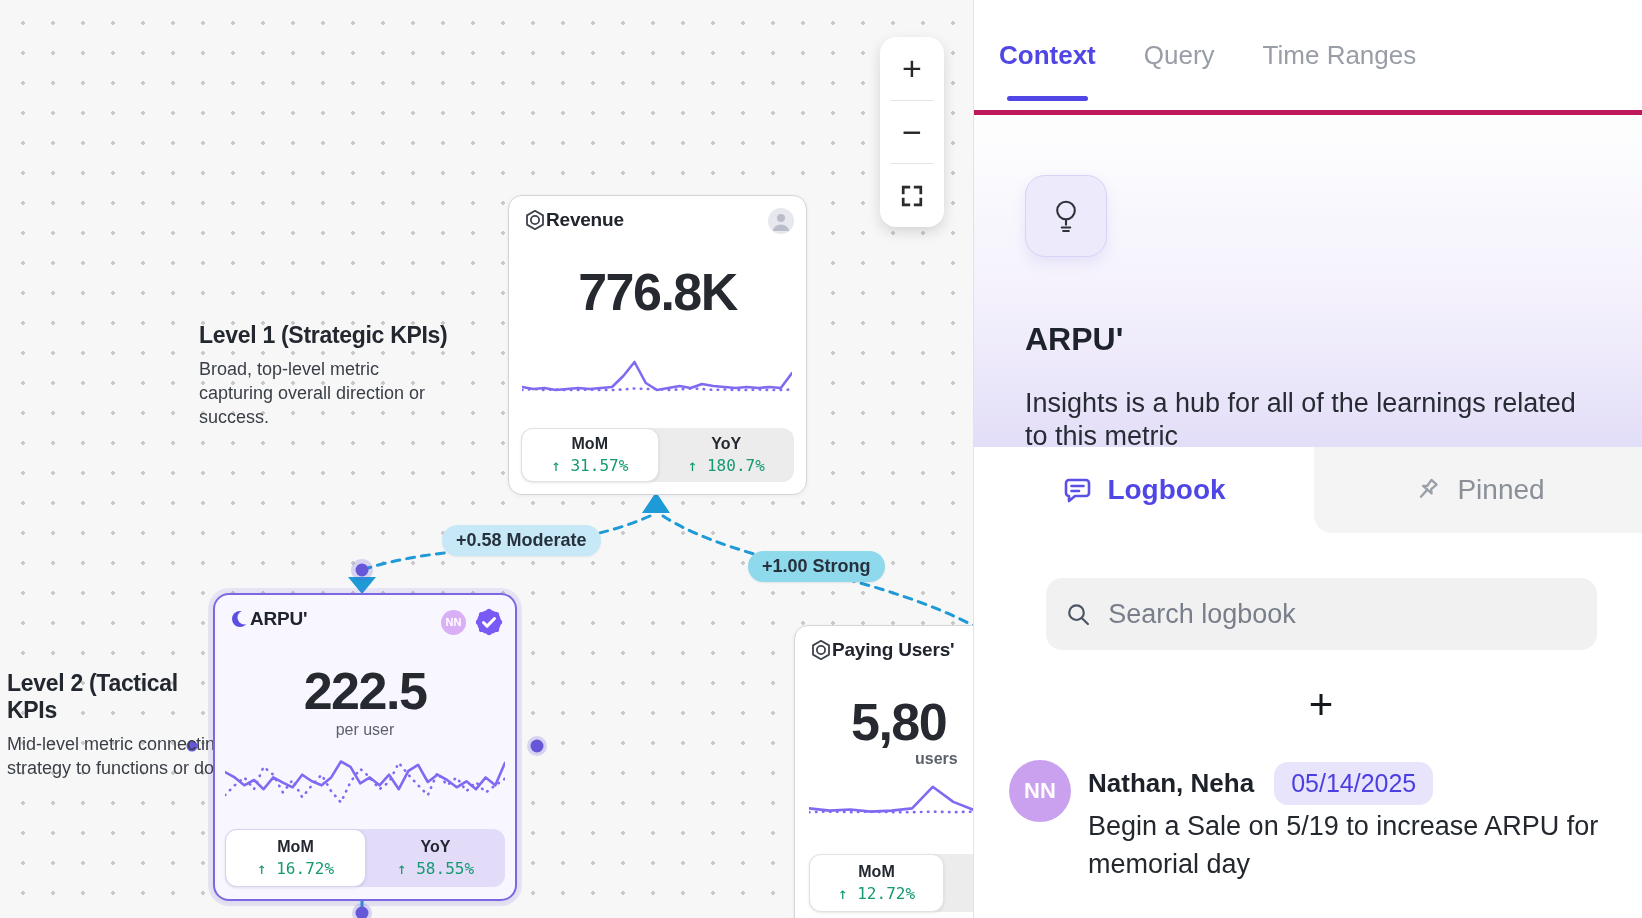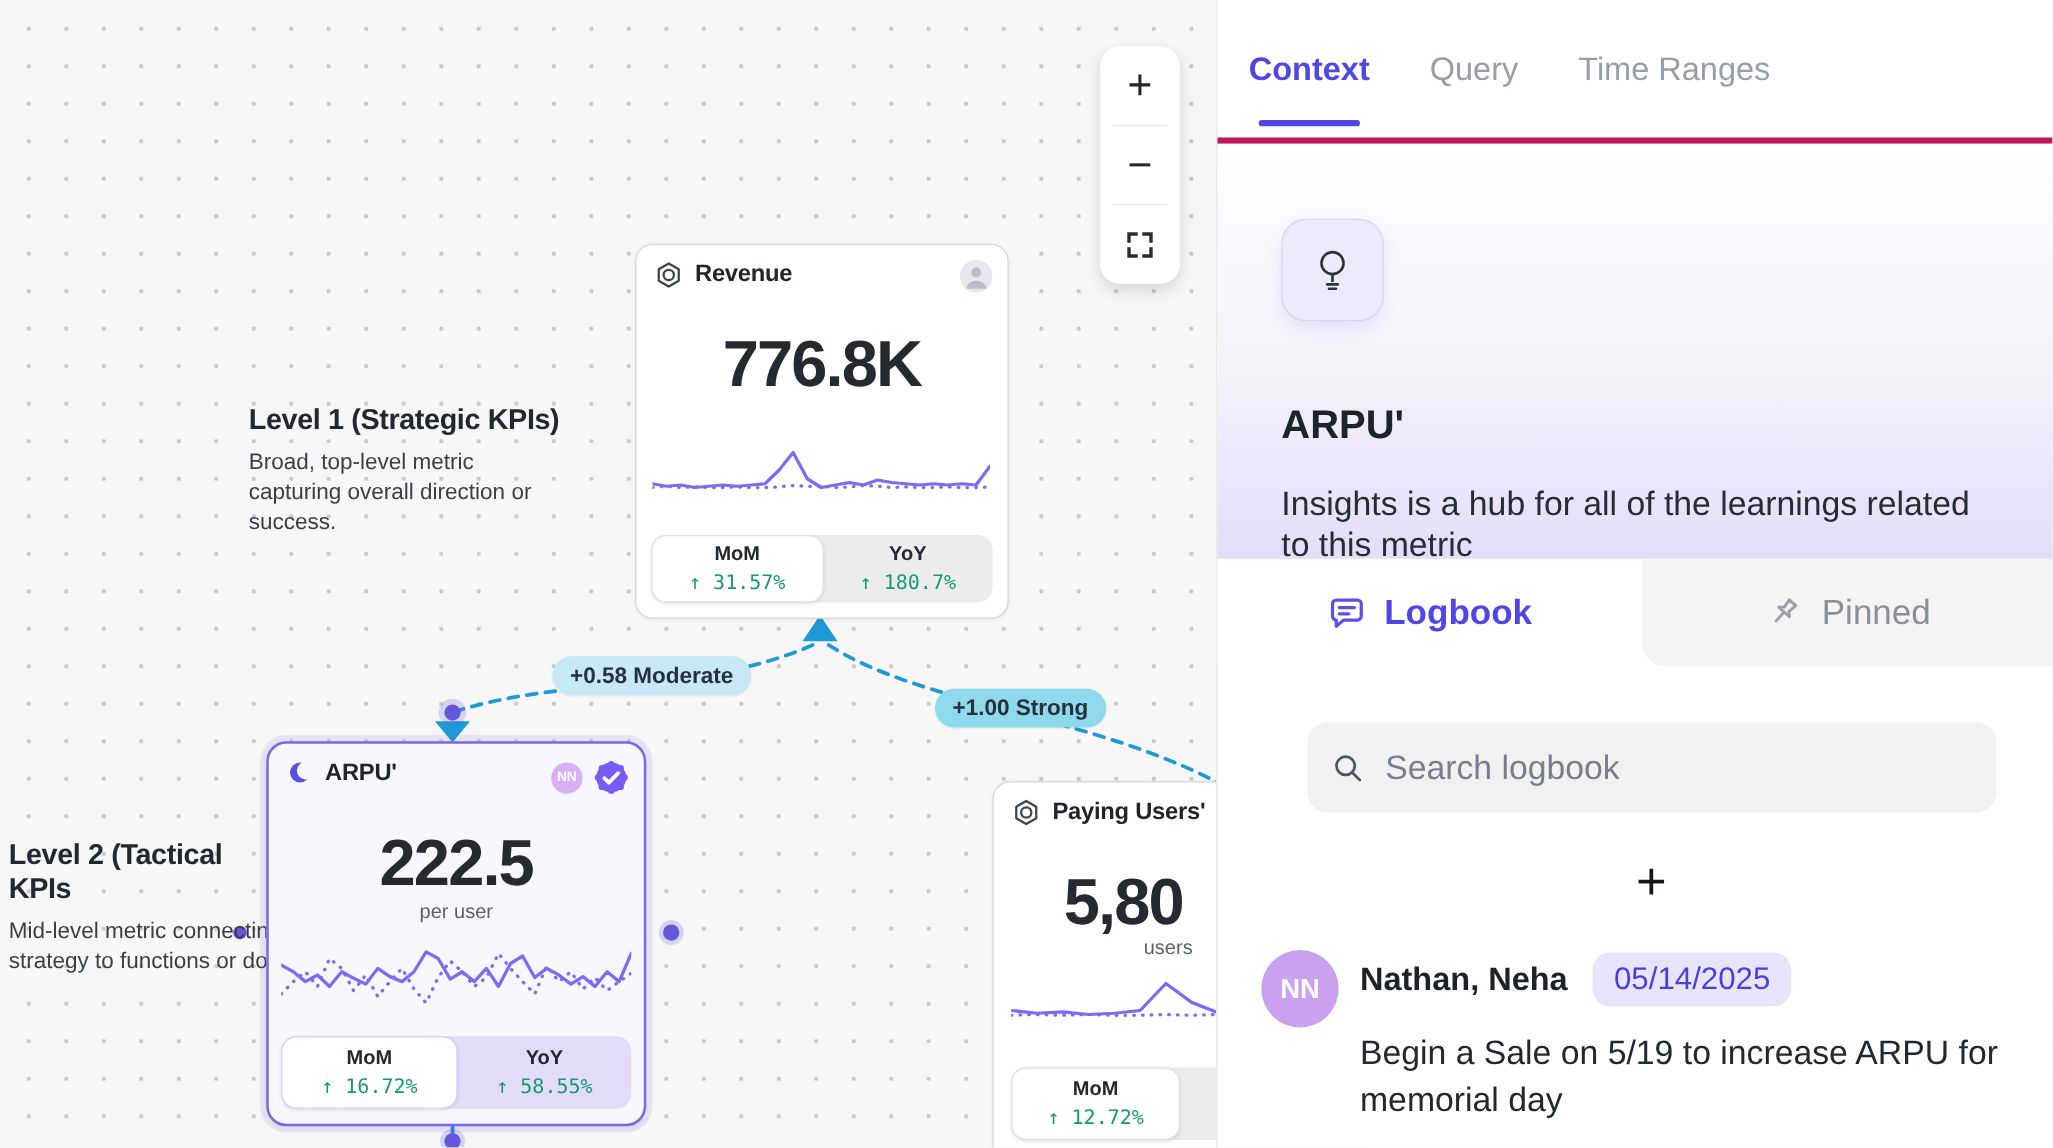--- a/index.html
+++ b/index.html
@@ -6,21 +6,21 @@
   #app{position:relative;width:1642px;height:918px;overflow:hidden;
        font-family:"Liberation Sans",sans-serif;
        background:#f7f7f7;
        background-image:radial-gradient(circle,#c9c9c9 1.6px,transparent 1.8px);
        background-size:30px 30px;background-position:8px 8px;}
   .abs{position:absolute;}
 
   
   .card{position:absolute;background:#fff;border:1px solid #d5d5d9;border-radius:14px;
         box-shadow:0 1px 4px rgba(0,0,0,.06);z-index:2;}
-  .card-head{position:absolute;top:13px;left:15px;display:flex;gap:10px;}
+  .card-head{position:absolute;top:13px;left:15px;display:flex;align-items:center;}
   .card-title{font-size:19px;font-weight:bold;color:#20242c;letter-spacing:-.2px;}
   .big-value{position:absolute;left:0;right:0;top:66px;text-align:center;
              font-size:52px;font-weight:bold;color:#26292f;letter-spacing:-1.5px;}
   .unit{position:absolute;font-size:16px;color:#5c616b;}
   .stats{position:absolute;display:flex;background:#ececec;border-radius:12px;}
   .stats.purple{background:#e2dcf8;}
   .half{flex:1;display:flex;flex-direction:column;align-items:center;justify-content:center;gap:3px;}
   .half.white{background:#fff;border:1px solid #e2e2e6;border-radius:12px;box-shadow:0 1px 3px rgba(0,0,0,.10);}
   .stats.purple .half.white{border-color:#d9d2f4;}
   .stat-label{font-size:16px;font-weight:bold;color:#23272f;}
@@ -91,21 +91,21 @@
                     font-family:"Liberation Sans",sans-serif;width:100%;}
   #search-box input::placeholder{color:#787f8a;}
   #add-btn{font-size:42px;font-weight:200;color:#14171c;line-height:1;cursor:pointer;}
   .entry{display:flex;margin:34px 30px 0 35px;}
   .entry-avatar{width:62px;height:62px;border-radius:50%;background:#c9a1ef;color:#fff;flex:none;
                 display:flex;align-items:center;justify-content:center;font-size:22px;font-weight:bold;}
   .entry-main{margin-left:17px;padding-top:2px;}
   .entry-toprow{display:flex;align-items:center;gap:20px;}
   .entry-author{font-size:26px;font-weight:bold;color:#1d2129;}
   .entry-date{background:#e8e4fb;color:#4b3fe0;font-size:25px;padding:7px 17px;border-radius:14px;}
-  .entry-text{margin-top:18px;font-size:27px;line-height:1.42;color:#23272e;width:520px;}
+  .entry-text{margin-top:2px;font-size:27px;line-height:1.42;color:#23272e;width:520px;}
 </style>
 </head>
 <body>
 
 <div id="app">
 
   <svg id="edges" class="abs" width="973" height="918" viewBox="0 0 973 918">
     <path class="edge" d="M650,516 C560,556 460,540 368,568"></path>
     <path class="edge" d="M663,516 C740,566 880,572 985,632"></path>
     <path class="edge" d="M362,899 L362,911"></path>
@@ -208,21 +208,21 @@
 
   <div id="card-paying" class="card">
     <div class="card-head">
       <svg width="22" height="22" viewBox="0 0 22 22">
         <polygon points="11,1.8 19,6.4 19,15.6 11,20.2 3,15.6 3,6.4" fill="none" stroke="#3f434c" stroke-width="1.8" stroke-linejoin="round"></polygon>
         <circle cx="11" cy="11" r="4.1" fill="none" stroke="#3f434c" stroke-width="1.8"></circle>
       </svg>
       <span class="card-title">Paying Users'</span>
     </div>
     <div class="big-value" style="left:56px;right:auto;text-align:left;">5,80</div>
-    <div class="unit" style="left:120px;top:124px;">users</div>
+    <div class="unit" style="left:120px;top:124px;font-weight:bold;">users</div>
     <svg class="spark" style="left:14px;top:150px;" width="268" height="54" viewBox="0 0 268 54">
         <polyline points="0.0,36.2 20.6,35.6 41.2,36.2 61.8,35.6 82.5,36.2 103.1,36.2 123.7,35.6 144.3,36.2 164.9,35.6 185.5,36.2 206.2,36.2 226.8,35.6 247.4,36.2 268.0,35.6" class="spark-dotted"></polyline>
         <polyline points="0.0,32.4 20.6,34.6 41.2,33.5 61.8,35.6 82.5,34.6 103.1,32.4 123.7,10.8 144.3,25.9 164.9,34.0 185.5,32.9 206.2,34.0 226.8,35.1 247.4,34.0 268.0,34.6" class="spark-solid"></polyline>
       </svg>
     <div class="stats" style="left:14px;width:268px;top:228px;height:58px;">
       <div class="half white">
         <span class="stat-label">MoM</span>
         <span class="stat-value">↑ 12.72%</span>
       </div>
       <div class="half"></div>

